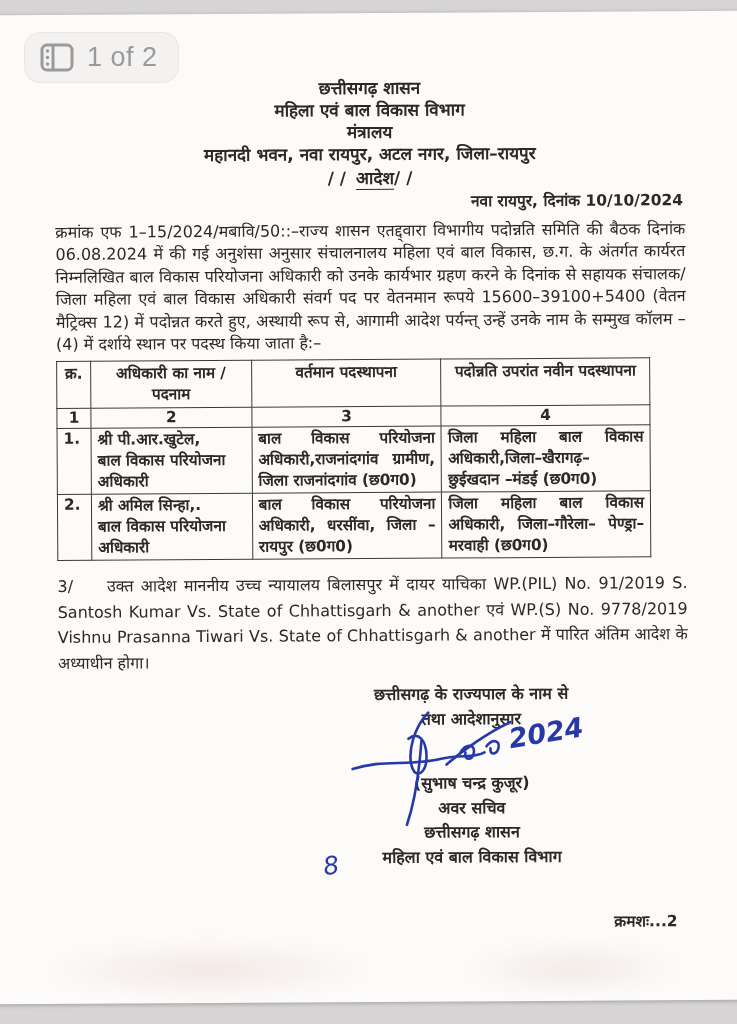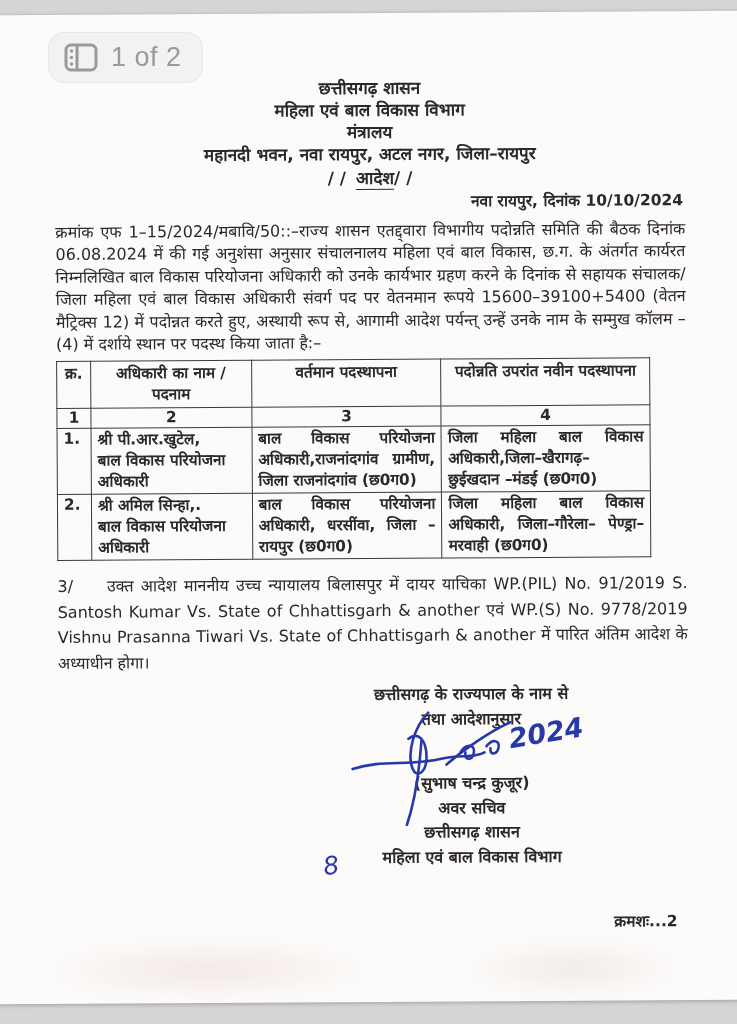--- a/index.html
+++ b/index.html
@@ -14,21 +14,21 @@
     transform:rotate(-0.35deg);
     box-shadow:0 1px 4px rgba(0,0,0,0.28);
   }
   .content{
     position:absolute;inset:0;
     padding:0 60px 0 67px;
     color:#2b2927;
   }
   
   .pill{
-    position:absolute;left:48px;top:32px;z-index:9;
+    position:absolute;left:24px;top:32px;z-index:9;
     display:flex;align-items:flex-end;gap:12px;
     background:#f3f2f1;border:1px solid #e9e7e6;border-radius:16px;
     padding:9px 20px 9px 14px;color:#9b9a9a;
     font-family:"Liberation Sans","DejaVu Sans",sans-serif;
     font-size:27px;letter-spacing:0.5px;cursor:pointer;
   }
   .pill svg{display:block;}
   
   .hdr{ text-align:center; margin:0 auto; padding-top:64px; font-size:17px; font-weight:700; line-height:22px; }
   .hdr div{white-space:nowrap;}

